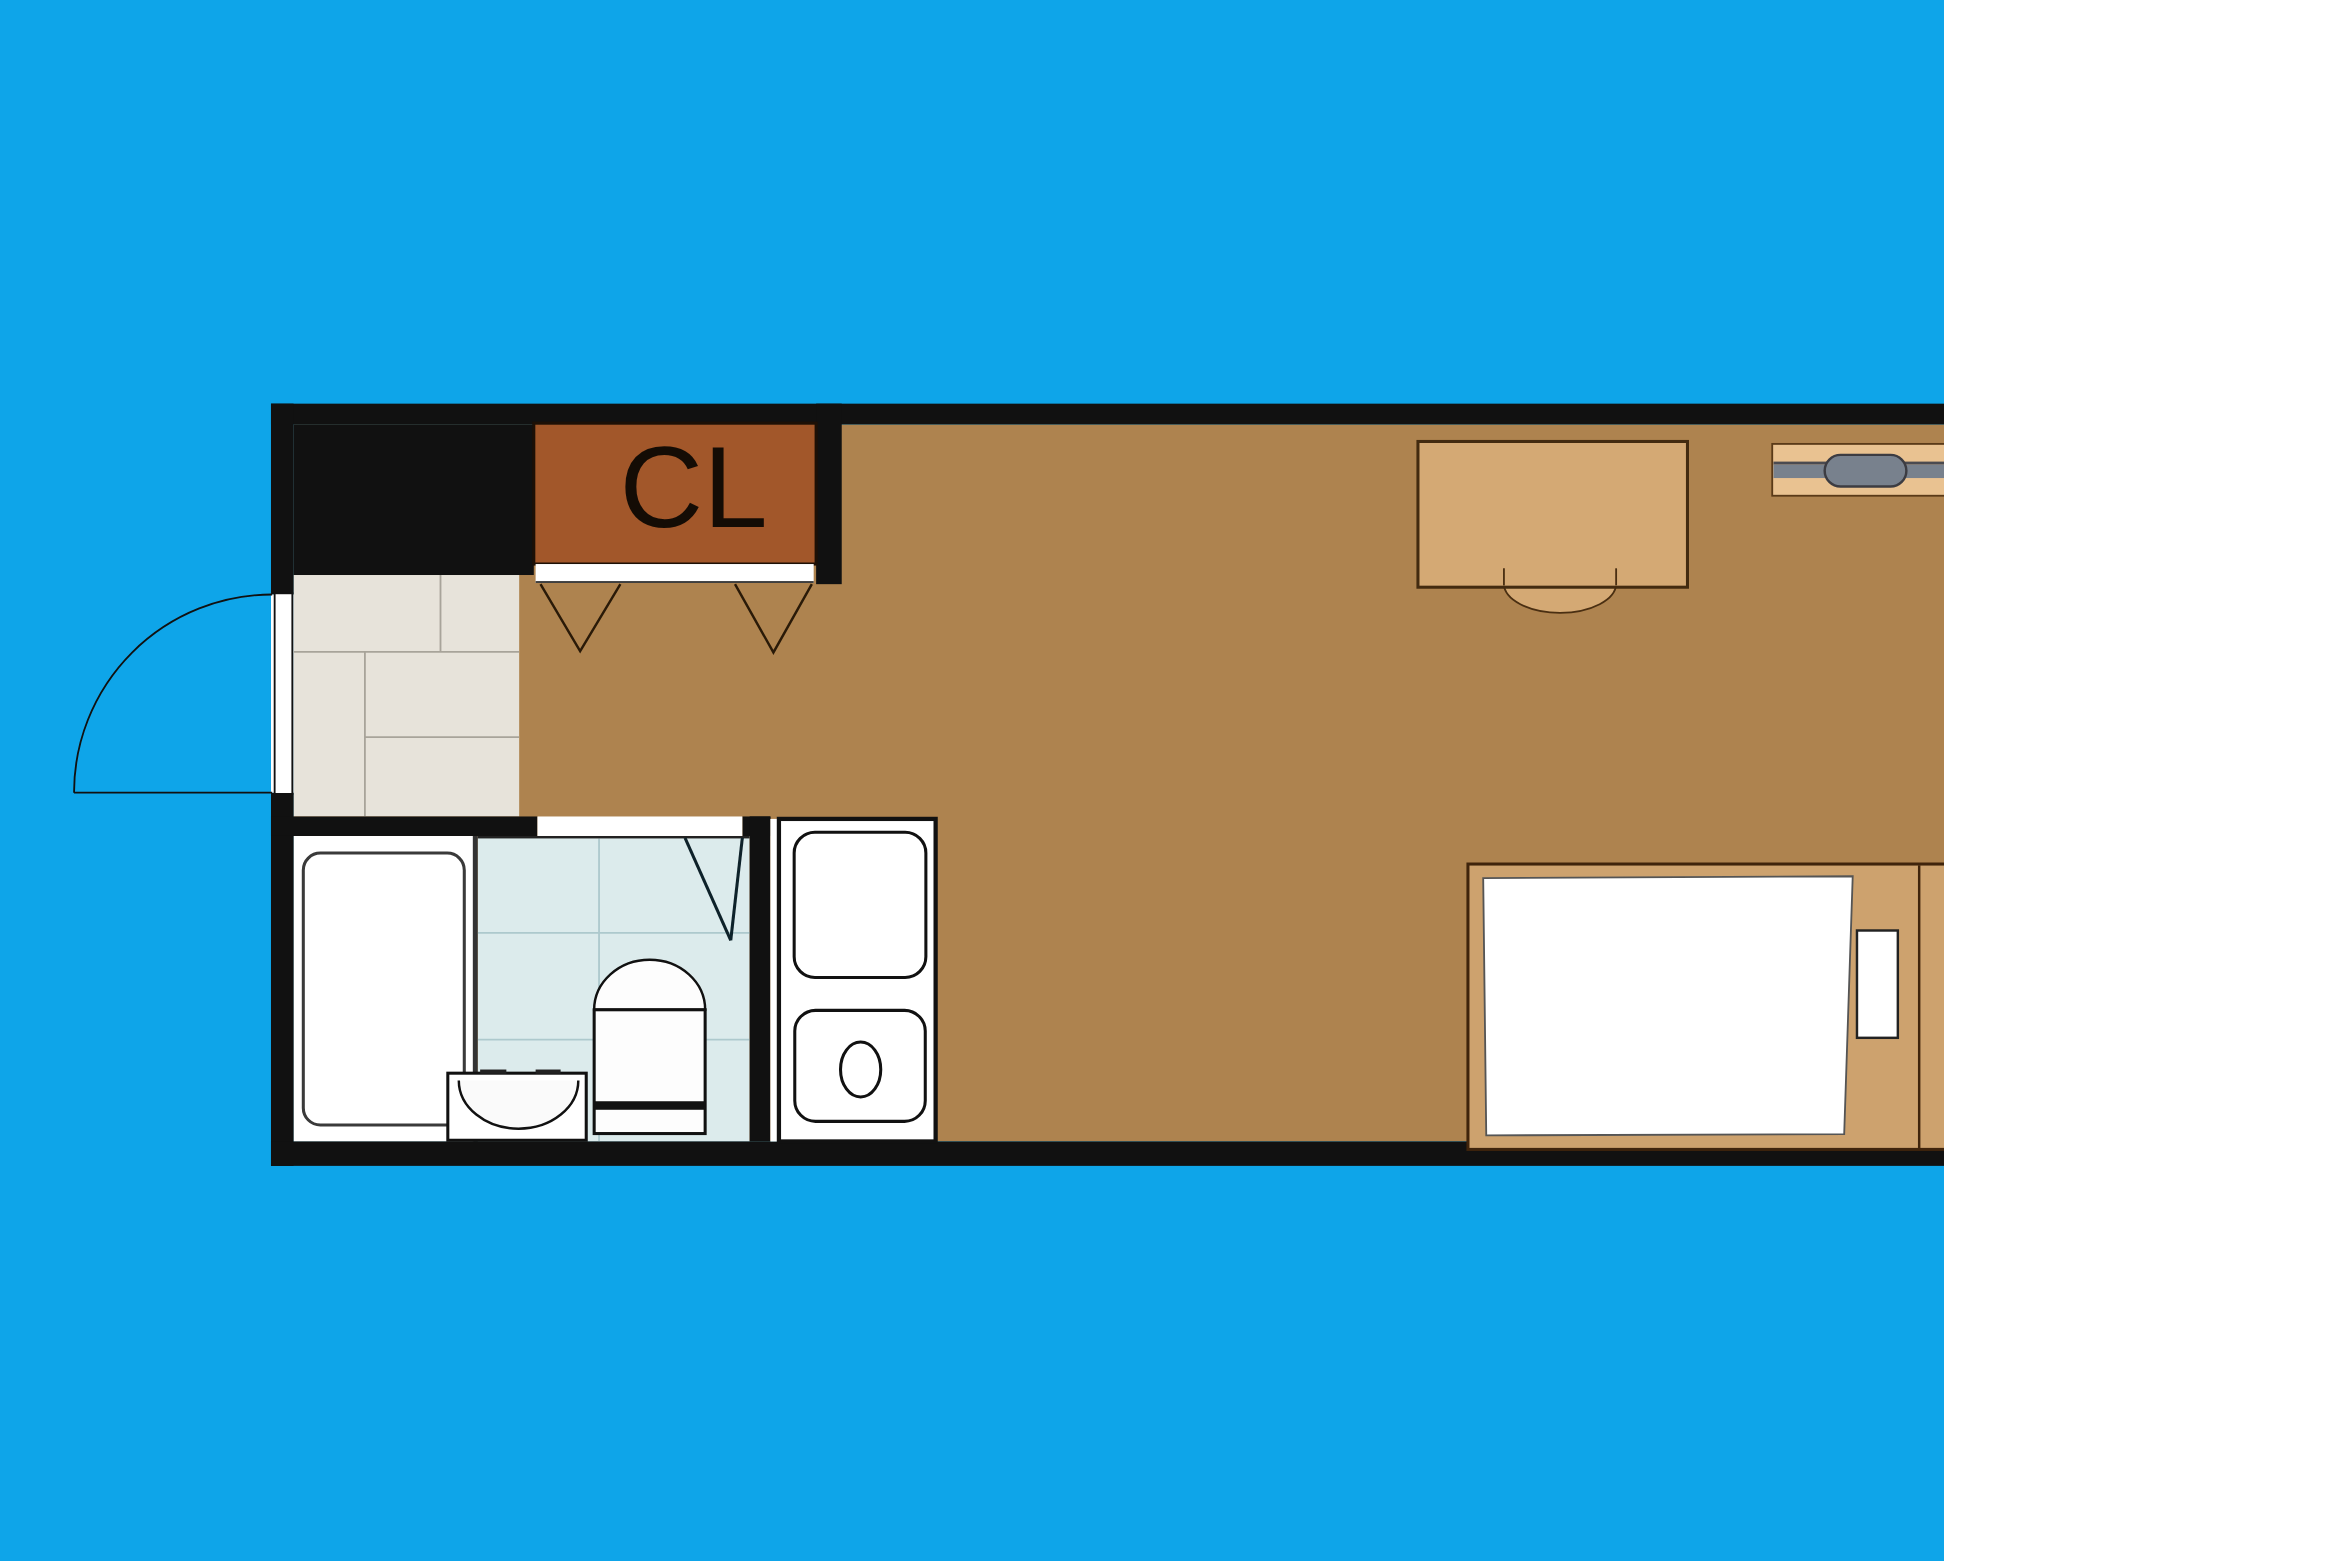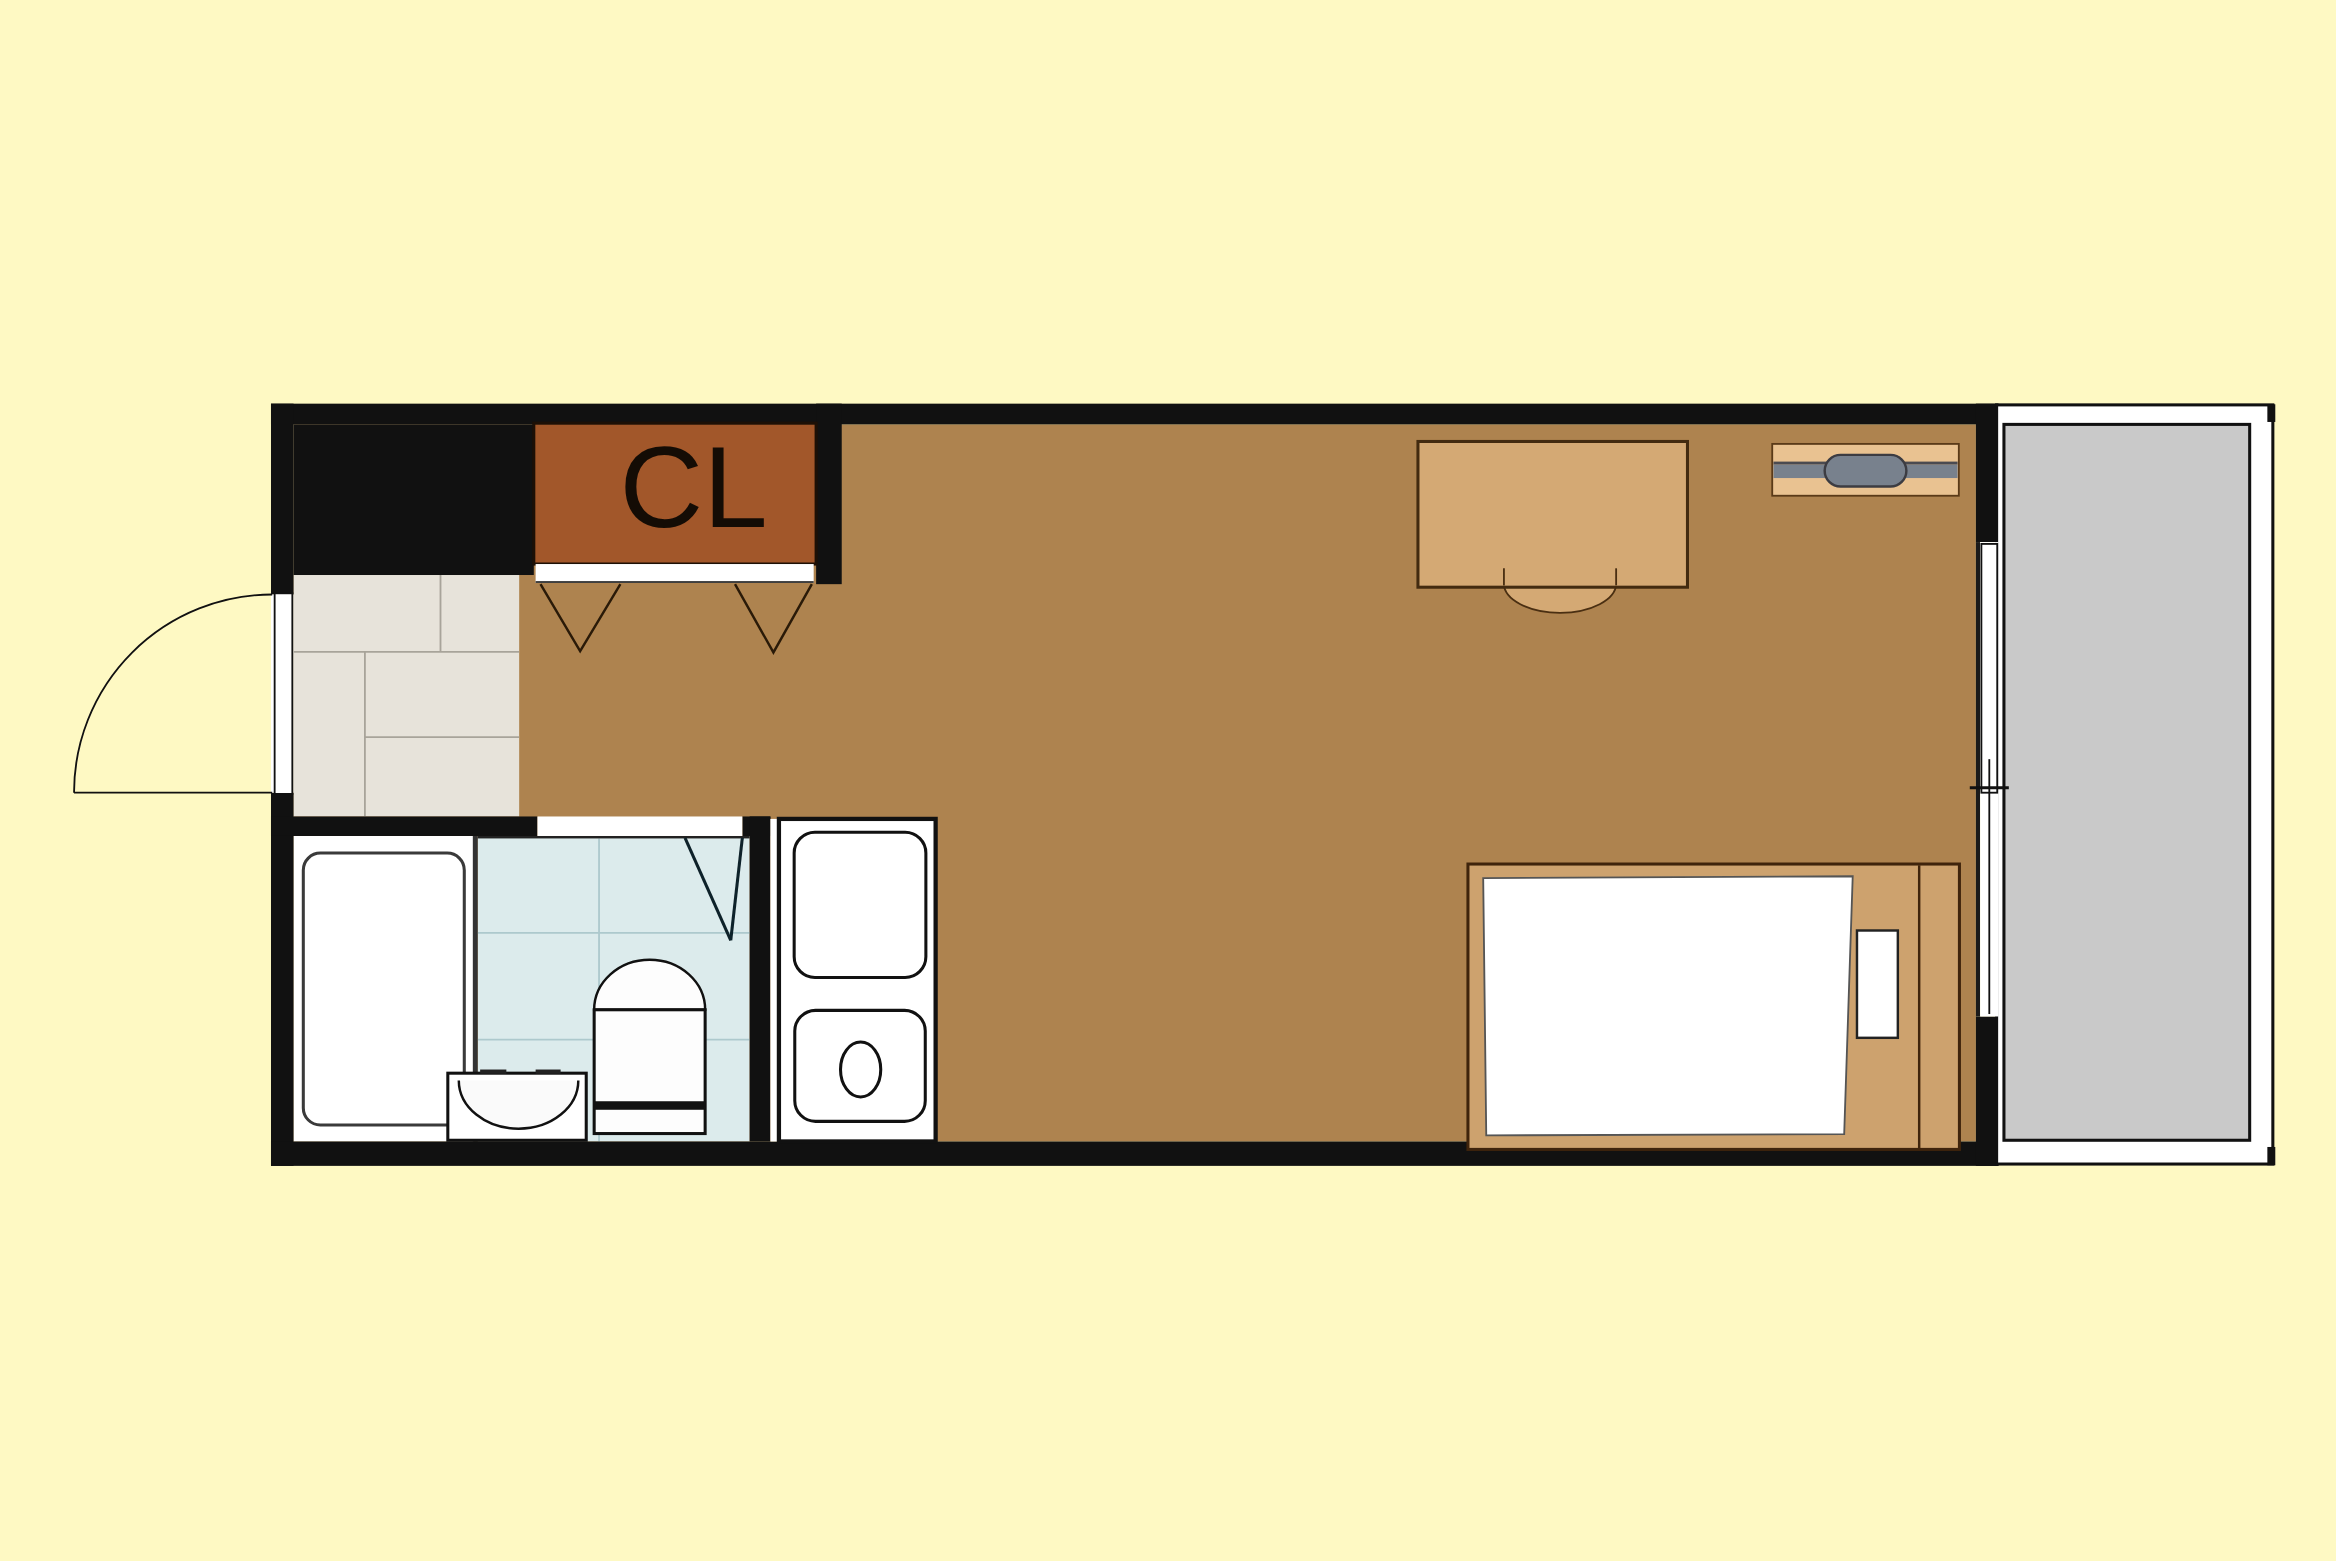--- a/index.html
+++ b/index.html
@@ -1,16 +1,16 @@
 <!DOCTYPE html>
 <html style="font-size:9.8px"><head>
 <meta charset="utf-8">
 <style>
   html,body{margin:0;padding:0;background:#ffffff;}
-  #page{position:relative;width:2336px;height:1561px;background:#fef9c3;overflow:hidden;
+  #page{position:relative;width:1944px;height:1561px;background:#0ea5e9;overflow:hidden;
         font-family:"Liberation Sans", sans-serif;}
   svg{position:absolute;left:0;top:0;}
 </style>
 </head>
 <body>
 <div id="page">
 <svg width="2342" height="1561" viewBox="0 0 3840 2560">
 
   <rect x="481" y="696" width="2759" height="1176" fill="#ae834f"></rect>
 

